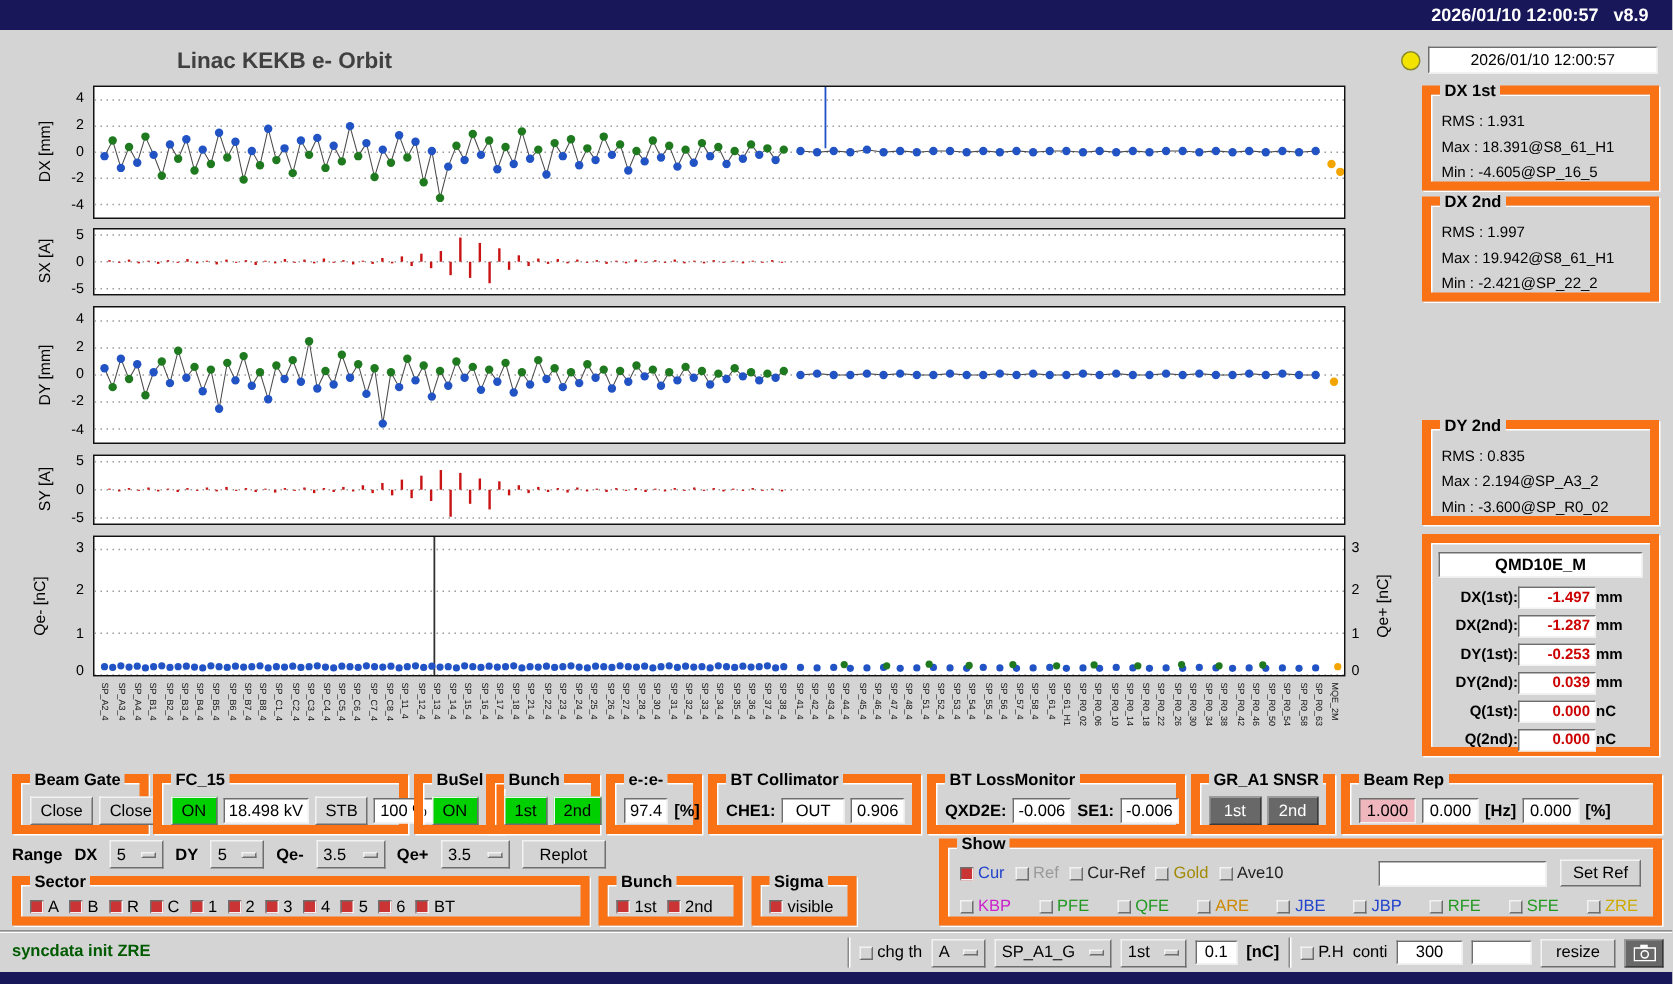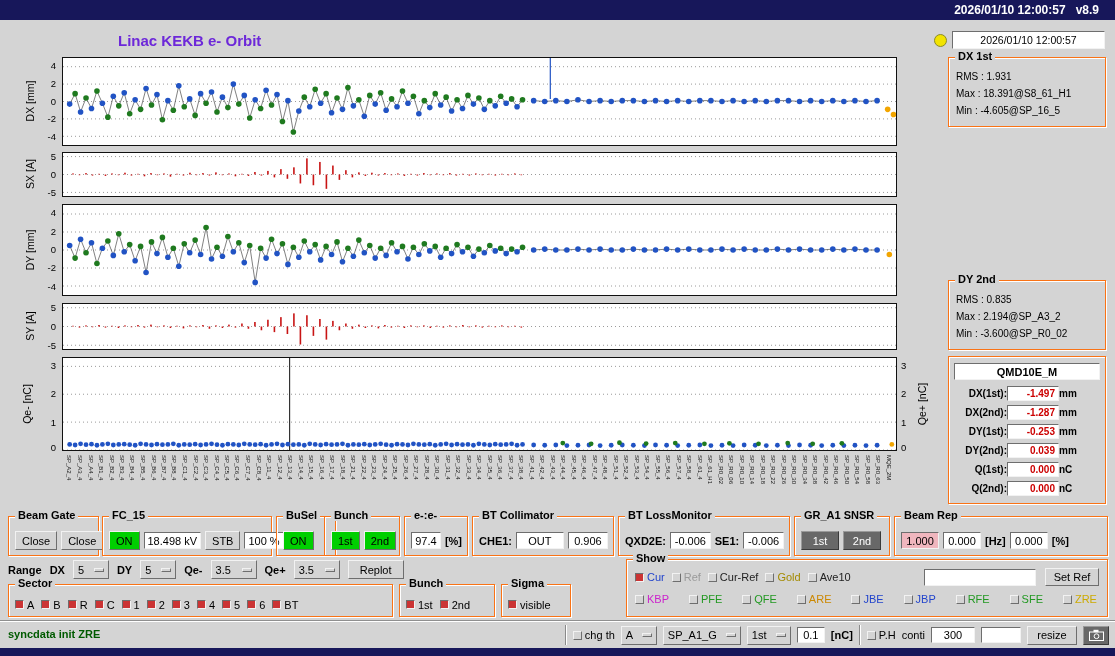--- a/index.html
+++ b/index.html
@@ -2,36 +2,36 @@
 <html><head>
 <meta charset="utf-8">
 <style>
   *{margin:0;padding:0;box-sizing:border-box;}
   html,body{background:#d4d4d4;}
   #app{position:relative;width:1115px;height:656px;background:#d4d4d4;
        font-family:"Liberation Sans",sans-serif;font-size:11px;color:#000;overflow:hidden;}
   .abs{position:absolute;}
   .navy{position:absolute;left:0;width:1115px;background:#17175a;}
   .topbar-text{position:absolute;right:16px;top:0;height:20px;line-height:20px;color:#fff;font-weight:bold;font-size:12px;}
-  .page-title{color:#6d28d9;font-weight:bold;font-size:15px;}
+  .page-title{color:#404040;font-weight:bold;font-size:15px;}
   .sunken{background:#fff;border:1px solid;border-color:#6e6e6e #f2f2f2 #f2f2f2 #6e6e6e;}
   .raised{background:#d4d4d4;border:1px solid;border-color:#f2f2f2 #6e6e6e #6e6e6e #f2f2f2;}
   .btn{display:inline-flex;align-items:center;justify-content:center;height:19px;padding:0 6px;white-space:nowrap;cursor:default;}
   .disp{display:inline-flex;align-items:center;justify-content:center;height:17px;padding:0 3px;white-space:nowrap;}
   .green{background:#00cf00;}
   .darkbtn{background:#686868;color:#fff;border-color:#9a9a9a #3a3a3a #3a3a3a #9a9a9a;}
   .pink{background:#f0b6be;}
   .frame{background:#fff;border:1px solid #111;}
   .vtitle{position:absolute;transform:translate(-50%,-50%) rotate(-90deg);font-size:10.5px;white-space:nowrap;}
   .ticks span{position:absolute;right:2px;font-size:9.5px;}
   .ticks-r span{position:absolute;left:2px;font-size:9.5px;}
   .xlabels{overflow:hidden;}
   .xlabels span{position:absolute;top:2px;transform:rotate(90deg);transform-origin:0 0;
                 font-size:6px;white-space:nowrap;color:#111;line-height:6px;}
-  .group{position:absolute;border:1px solid #f97316;box-shadow:inset 1px 1px 0 #fff,1px 1px 0 #fff;}
+  .group{position:absolute;border:6px solid #f97316;box-shadow:inset 1px 1px 0 #fff,1px 1px 0 #fff;}
   .legend{position:absolute;top:-8px;left:6px;background:#d4d4d4;padding:0 3px;font-weight:bold;font-size:11px;white-space:nowrap;}
   .gcontent{display:flex;align-items:center;gap:4px;height:100%;padding:9px 5px 0 6px;}
   .statbox-lines{padding:10px 0 0 7px;}
   .statbox-lines div{height:17px;line-height:17px;font-size:10px;white-space:nowrap;}
   .led{border-radius:50%;background:#f2e300;border:1px solid #8a8a2a;width:13px;height:13px;}
   .tsbox{display:flex;align-items:center;justify-content:center;font-size:10.5px;}
   .qmd-head{position:absolute;left:5px;top:6px;right:5px;height:17px;display:flex;align-items:center;justify-content:center;font-weight:bold;font-size:11px;}
   .qmd-rows{position:absolute;left:4px;top:27px;right:4px;}
   .qmd-row{display:flex;align-items:center;height:19px;gap:0;}
   .qmd-lab{width:54px;text-align:right;font-weight:bold;font-size:10px;}
@@ -740,20 +740,28 @@
     </div>
 
   <div class="group" style="left:948px;top:57px;width:158px;height:70px">
     <span class="legend">DX 1st</span>
     <div class="statbox-lines">
       <div>RMS : 1.931</div>
       <div>Max : 18.391@S8_61_H1</div>
       <div>Min : -4.605@SP_16_5</div>
     </div>
   </div>
+  <div class="group" style="left:948px;top:131px;width:158px;height:70px">
+    <span class="legend">DX 2nd</span>
+    <div class="statbox-lines">
+      <div>RMS : 1.997</div>
+      <div>Max : 19.942@S8_61_H1</div>
+      <div>Min : -2.421@SP_22_2</div>
+    </div>
+  </div>
   <div class="group" style="left:948px;top:280px;width:158px;height:70px">
     <span class="legend">DY 2nd</span>
     <div class="statbox-lines">
       <div>RMS : 0.835</div>
       <div>Max : 2.194@SP_A3_2</div>
       <div>Min : -3.600@SP_R0_02</div>
     </div>
   </div>
 
   <div class="group" style="left:948px;top:356px;width:158px;height:148px">

